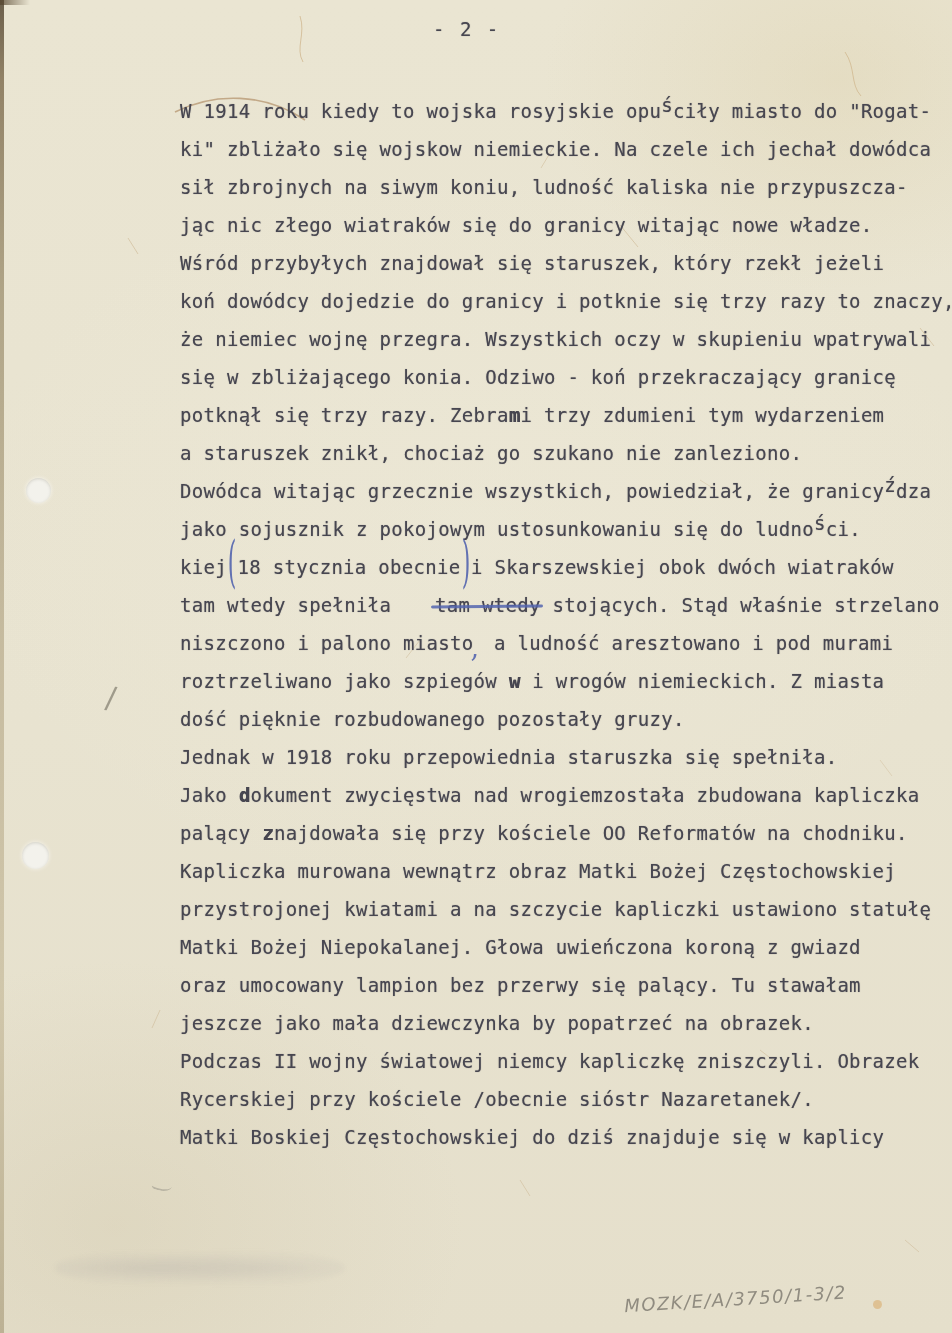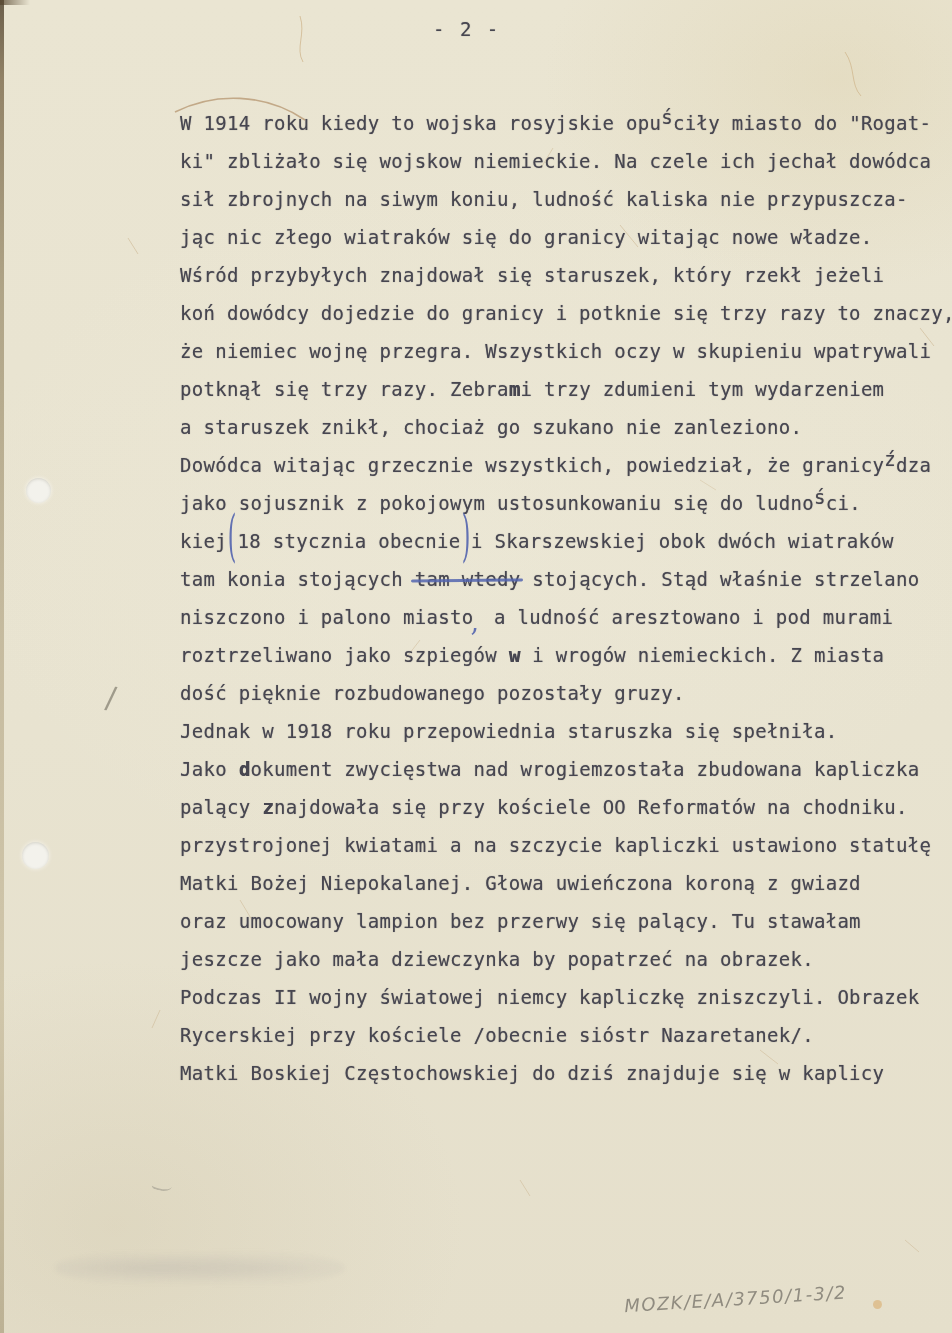--- a/index.html
+++ b/index.html
@@ -36,30 +36,30 @@
   .hole-2 { left:22px; top:842px; width:27px; height:27px; }
 
   
   .typed { color:#474650; text-shadow:0 0 1px rgba(66,65,76,0.55); letter-spacing:0.3px; }
   .page-number {
     position:absolute; left:433px; top:14px;
     font-size:19px; line-height:30px;
     color:#474650; text-shadow:0 0 1px rgba(66,65,76,0.55); letter-spacing:2px;
   }
   .typed-text {
-    position:absolute; left:180px; top:104px; width:772px;
+    position:absolute; left:180px; top:92px; width:772px;
     font-size:19px; line-height:38px;
   }
   .line { white-space:pre; height:38px; }
 
   .sup  { position:relative; top:-0.33em; }
   .ovr  { font-weight:bold; text-shadow:0.6px 0 0 currentColor; }
 
   
-  .strike-blue { position:relative; }
+  .strike-blue { position:relative;margin-left:32px; }
   .strike-blue::after {
     content:""; position:absolute; left:-4px; right:-2px; top:11px; height:3px;
     background:#5465af; border-radius:2px; transform:rotate(-0.6deg); opacity:.85;
   }
   .hw-paren {
     color:#5465af; display:inline-block; font-family:"DejaVu Serif","Liberation Serif",serif;
     font-size:21px; font-weight:normal;
     transform:scaleY(2.7) scaleX(1.05); transform-origin:50% 58%;
     text-shadow:none; padding:0 1px; opacity:.9;
   }
@@ -130,32 +130,34 @@
   <div class="page-number typed">- 2 -</div>
 
   <div class="typed-text typed">
       <div class="line"><span>W 1914 roku kiedy to wojska rosyjskie opu</span><span class="sup">ś</span><span>ciły miasto do "Rogat-</span></div>
       <div class="line"><span>ki" zbliżało się wojskow niemieckie. Na czele ich jechał dowódca</span></div>
       <div class="line"><span>sił zbrojnych na siwym koniu, ludność kaliska nie przypuszcza-</span></div>
       <div class="line"><span>jąc nic złego wiatraków się do granicy witając nowe władze.</span></div>
       <div class="line"><span>Wśród przybyłych znajdował się staruszek, który rzekł jeżeli</span></div>
       <div class="line"><span>koń dowódcy dojedzie do granicy i potknie się trzy razy to znaczy,</span></div>
       <div class="line"><span>że niemiec wojnę przegra. Wszystkich oczy w skupieniu wpatrywali</span></div>
+      <div class="line"><span>się w zbliżającego konia. Odziwo - koń przekraczający granicę</span></div>
       <div class="line"><span>potknął się trzy razy. Zebra</span><span class="ovr">m</span><span>i trzy zdumieni tym wydarzeniem</span></div>
       <div class="line"><span>a staruszek znikł, chociaż go szukano nie zanleziono.</span></div>
       <div class="line"><span>Dowódca witając grzecznie wszystkich, powiedział, że granicy</span><span class="sup">ź</span><span>dza</span></div>
       <div class="line"><span>jako sojusznik z pokojowym ustosunkowaniu się do ludno</span><span class="sup">ś</span><span>ci.</span></div>
       <div class="line"><span>kiej</span><span class="hw-paren">(</span><span>18 stycznia obecnie</span><span class="hw-paren">)</span><span>i Skarszewskiej obok dwóch wiatraków</span></div>
-      <div class="line"><span>tam konia stojących </span><span class="strike-blue">tam wtedy</span><span> stojących. Stąd właśnie strzelano</span></div>
+      <div class="line"><span>tam wtedy spełniła </span><span class="strike-blue">tam wtedy</span><span> stojących. Stąd właśnie strzelano</span></div>
       <div class="line"><span>niszczono i palono miasto</span><span class="hw-comma">,</span><span> a ludność aresztowano i pod murami</span></div>
       <div class="line"><span>roztrzeliwano jako szpiegów </span><span class="ovr">w</span><span> i wrogów niemieckich. Z miasta</span></div>
       <div class="line"><span>dość pięknie rozbudowanego pozostały gruzy.</span></div>
       <div class="line"><span>Jednak w 1918 roku przepowiednia staruszka się spełniła.</span></div>
       <div class="line"><span>Jako </span><span class="ovr">d</span><span>okument zwycięstwa nad wrogiemzostała zbudowana kapliczka</span></div>
       <div class="line"><span>palący </span><span class="ovr">z</span><span>najdowała się przy kościele OO Reformatów na chodniku.</span></div>
+      <div class="line"><span>Kapliczka murowana wewnątrz obraz Matki Bożej Częstochowskiej</span></div>
       <div class="line"><span>przystrojonej kwiatami a na szczycie kapliczki ustawiono statułę</span></div>
       <div class="line"><span>Matki Bożej Niepokalanej. Głowa uwieńczona koroną z gwiazd</span></div>
       <div class="line"><span>oraz umocowany lampion bez przerwy się palący. Tu stawałam</span></div>
       <div class="line"><span>jeszcze jako mała dziewczynka by popatrzeć na obrazek.</span></div>
       <div class="line"><span>Podczas II wojny światowej niemcy kapliczkę zniszczyli. Obrazek</span></div>
       <div class="line"><span>Rycerskiej przy kościele /obecnie sióstr Nazaretanek/.</span></div>
       <div class="line"><span>Matki Boskiej Częstochowskiej do dziś znajduje się w kaplicy</span></div>
     </div>
 
   <div class="margin-slash">/</div>

